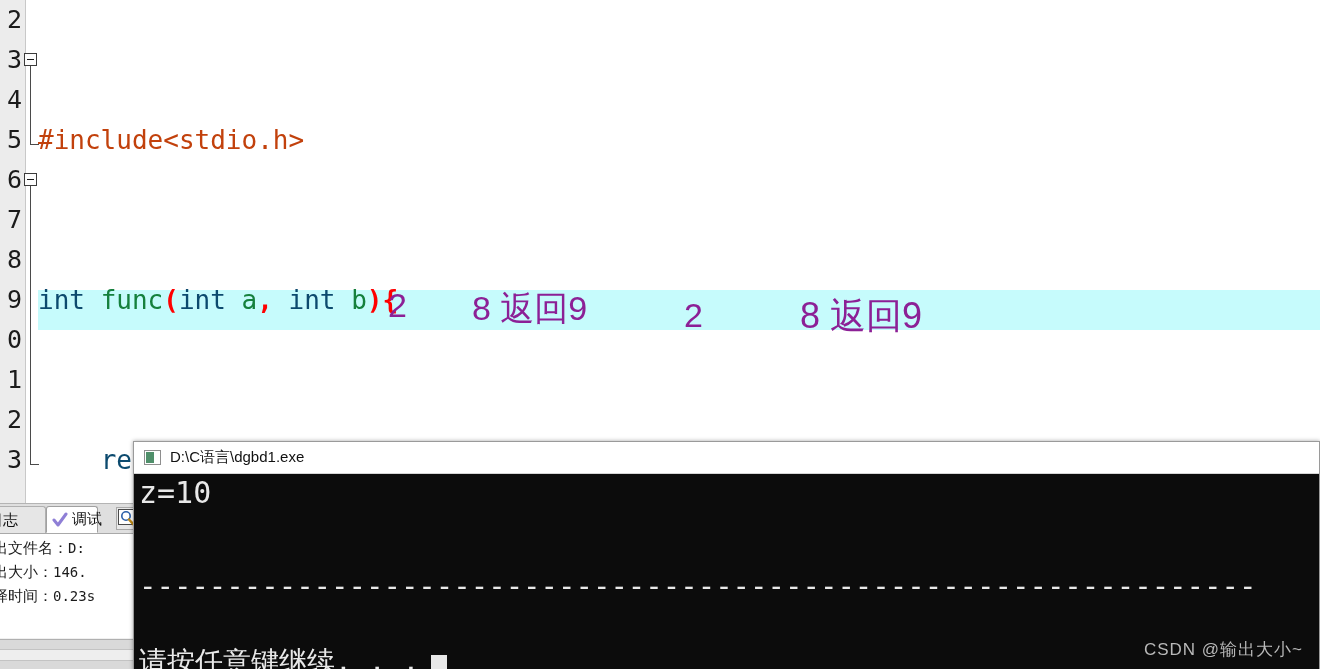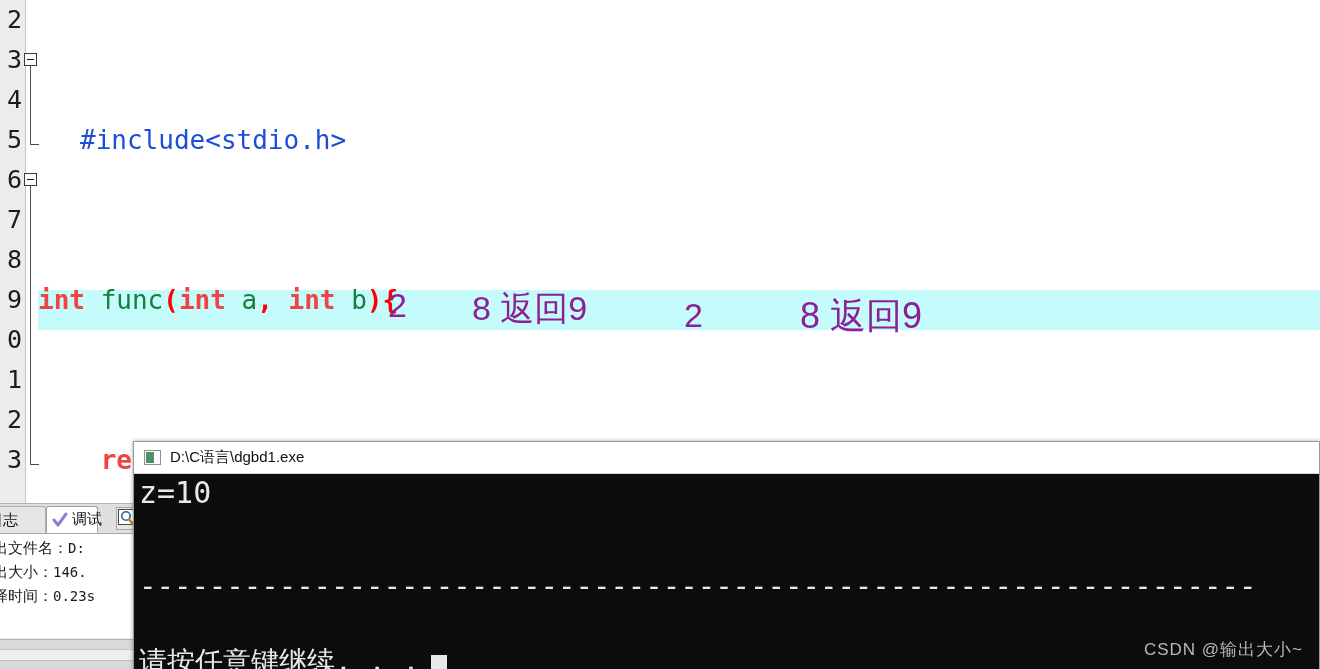--- a/index.html
+++ b/index.html
@@ -80,22 +80,22 @@
     left: 26px; top: 0;
     width: 1294px;
     font-family: "DejaVu Sans Mono", monospace;
     font-size: 26px;
     line-height: 40px;
     white-space: pre;
     color: #1b1b1b;
   }
   .ln { height: 40px; position: relative; padding-left: 12px; }
 
-  .kw   { color: #ef4444; font-weight: bold; }
-  .pp   { color: #1d4ed8; margin-left: 42px; }          
+  .kw   { color: #0c4a6e; font-weight: normal; }
+  .pp   { color: #c2410c; }          
   .op   { color: #ff0000; font-weight: bold; }
   .punc { color: #ff0000; font-weight: bold; }
   .plain{ color: #15803d; }
 
   
   .hl-band {
     position: absolute;
     left: 38px;
     width: 1282px;
     height: 40px;

